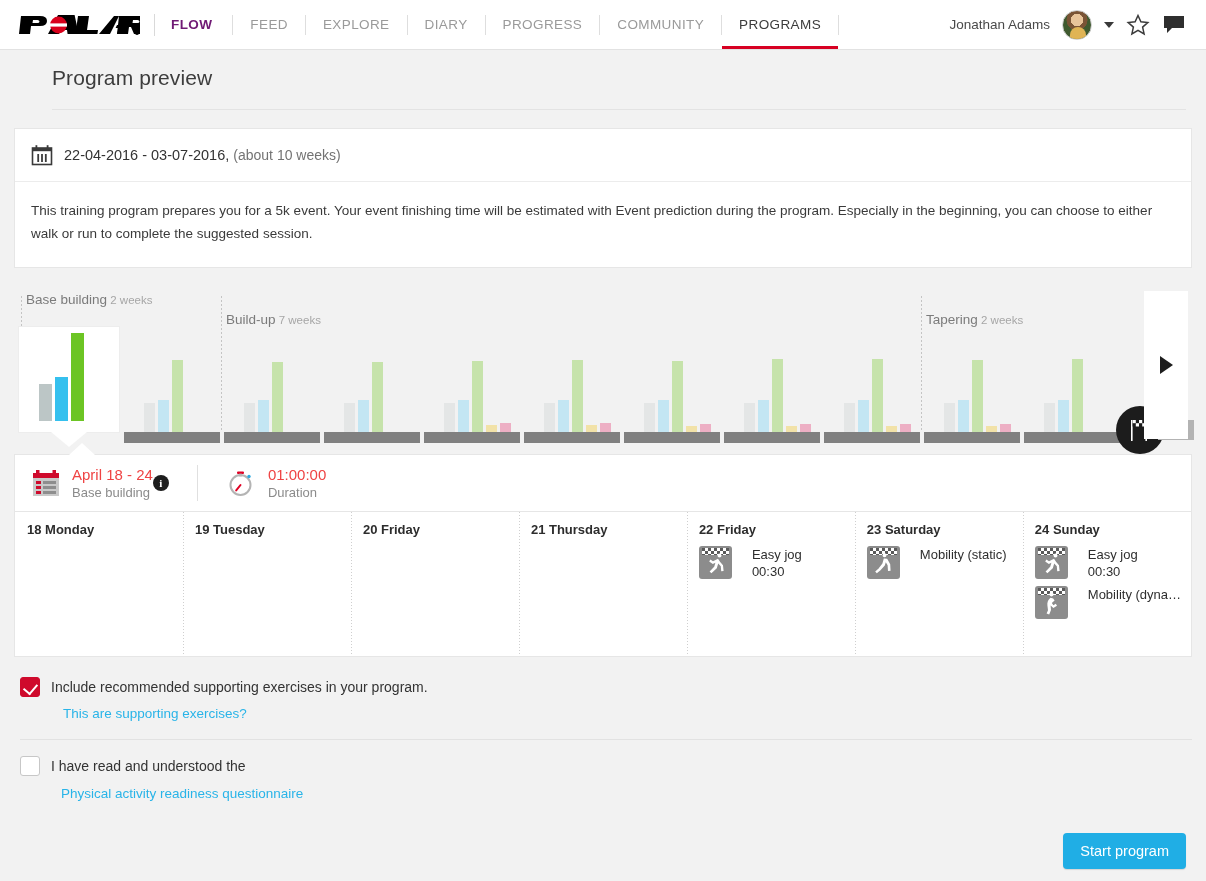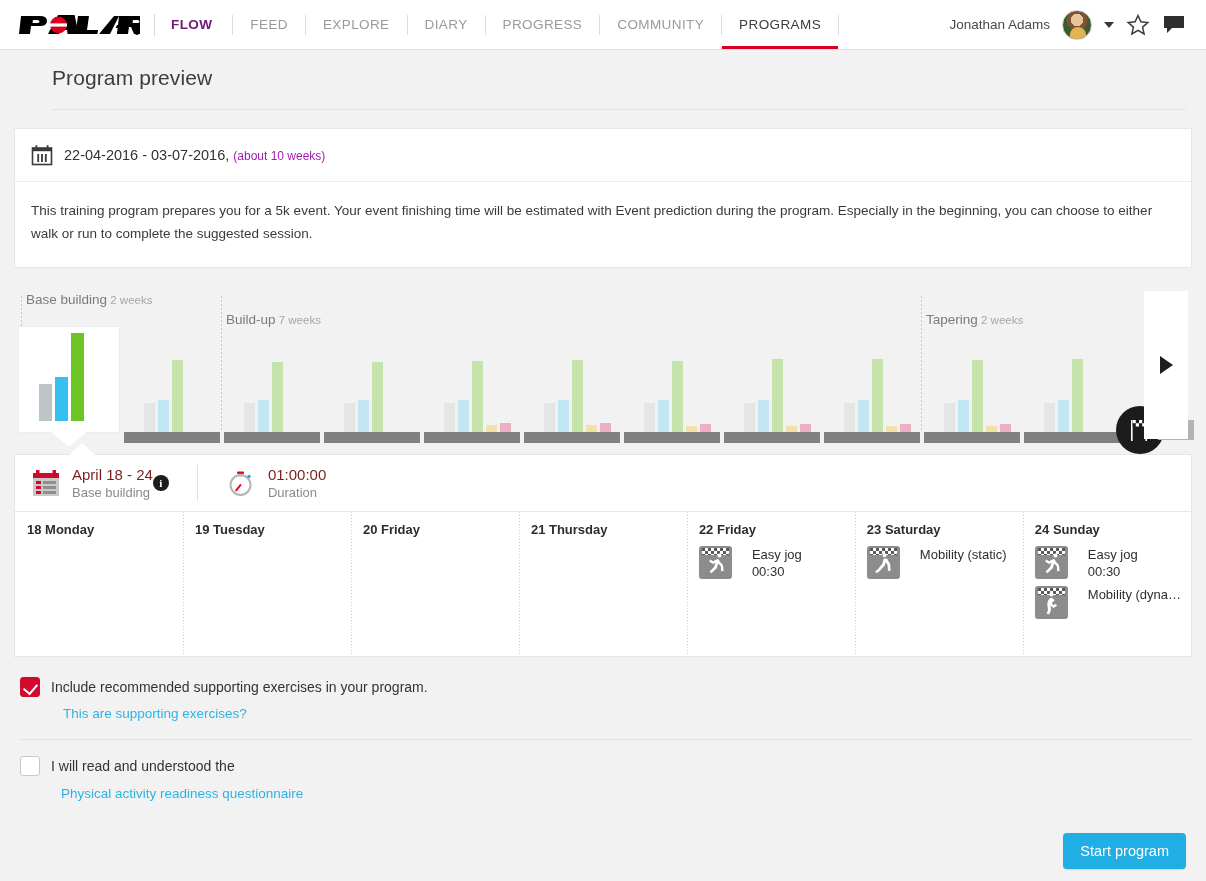--- a/index.html
+++ b/index.html
@@ -53,21 +53,21 @@
 
   
   .page-head { padding: 16px 20px 0 20px; margin-left: 32px; }
   .page-title { font-size: 21px; font-weight: normal; color:#3d3d3d; letter-spacing:.1px; }
   .title-rule { height:1px; background:#e3e3e3; margin: 19px 0 0 0; }
 
   
   .panel { margin: 18px 14px 0 14px; background:#fff; border:1px solid #e6e6e6; }
   .date-row { display:flex; align-items:center; gap:11px; padding: 15px 16px; border-bottom:1px solid #ececec; }
   .date-text { font-size:14.5px; color:#333; }
-  .date-text .muted { color:#a21caf; font-size:12px; }
+  .date-text .muted { color:#737373; font-size:14px; }
   .desc { padding: 17px 16px 22px 16px; font-size:13.5px; line-height:23px; color:#3a3a3a; }
 
   
   .timeline { margin: 18px 0 0 0; position:relative; height:168px; background:#f2f2f2; }
   .phase-label { position:absolute; font-size:13px; color:#8d8d8d; white-space:nowrap; }
   .phase-label b { font-weight:normal; color:#7b7b7b; font-size:13.5px; }
   .phase-label span { color:#a6a6a6; font-size:11.5px; }
   .phase-divider { position:absolute; top:10px; bottom:22px; width:1px;
     background-image: linear-gradient(#c4c4c4 50%, transparent 0); background-size:1px 4px; }
   .bars { position:absolute; bottom:0; left:0; display:flex; align-items:flex-end; gap:3px; }
@@ -98,21 +98,21 @@
   .weekbar {
     margin: 0 14px; background:#fff; border:1px solid #e6e6e6; height:58px;
     display:flex; align-items:center; position:relative;
   }
   .weekbar-notch {
     position:absolute; left:54px; top:-12px; width:0;height:0;
     border-left:13px solid transparent;border-right:13px solid transparent;border-bottom:12px solid #fff;
   }
   .wb-cell { display:flex; align-items:center; height:100%; }
   .wb-date { padding-left:16px; gap:11px; }
-  .wb-t1 { font-size:15px; color:#7f1d1d; line-height:18px; }
+  .wb-t1 { font-size:15px; color:#ef4444; line-height:18px; }
   .wb-t2 { font-size:13px; color:#8b8b8b; line-height:17px; }
   .info-dot {
     width:16px;height:16px;border-radius:50%;background:#1d1d1d;color:#fff;
     font-size:11px;font-weight:bold;display:flex;align-items:center;justify-content:center;
     font-family:"Liberation Serif",serif; cursor:pointer;
   }
   .wb-vsep { width:1px; height:36px; background:#e0e0e0; }
   .wb-dur { padding-left:18px; gap:12px; flex:0 0 auto; }
 
   
@@ -466,21 +466,21 @@
     <div class="cb checked"></div>
     <div>
       <div class="clabel">Include recommended supporting exercises in your program.</div>
       <a class="clink" style="margin-top:8px; margin-left:12px;">This are supporting exercises?</a>
     </div>
   </div>
   <div class="check-rule"></div>
   <div class="crow" style="padding-top:16px;">
     <div class="cb"></div>
     <div>
-      <div class="clabel">I will read and understood the</div>
+      <div class="clabel">I have read and understood the</div>
       <a class="clink" style="margin-top:9px; margin-left:10px;">Physical activity readiness questionnaire</a>
     </div>
   </div>
 </div>
 
 <div class="footer">
   <button class="btn-primary" style="background: rgb(32, 174, 229);">Start program</button>
 </div>
 
 </body></html>

